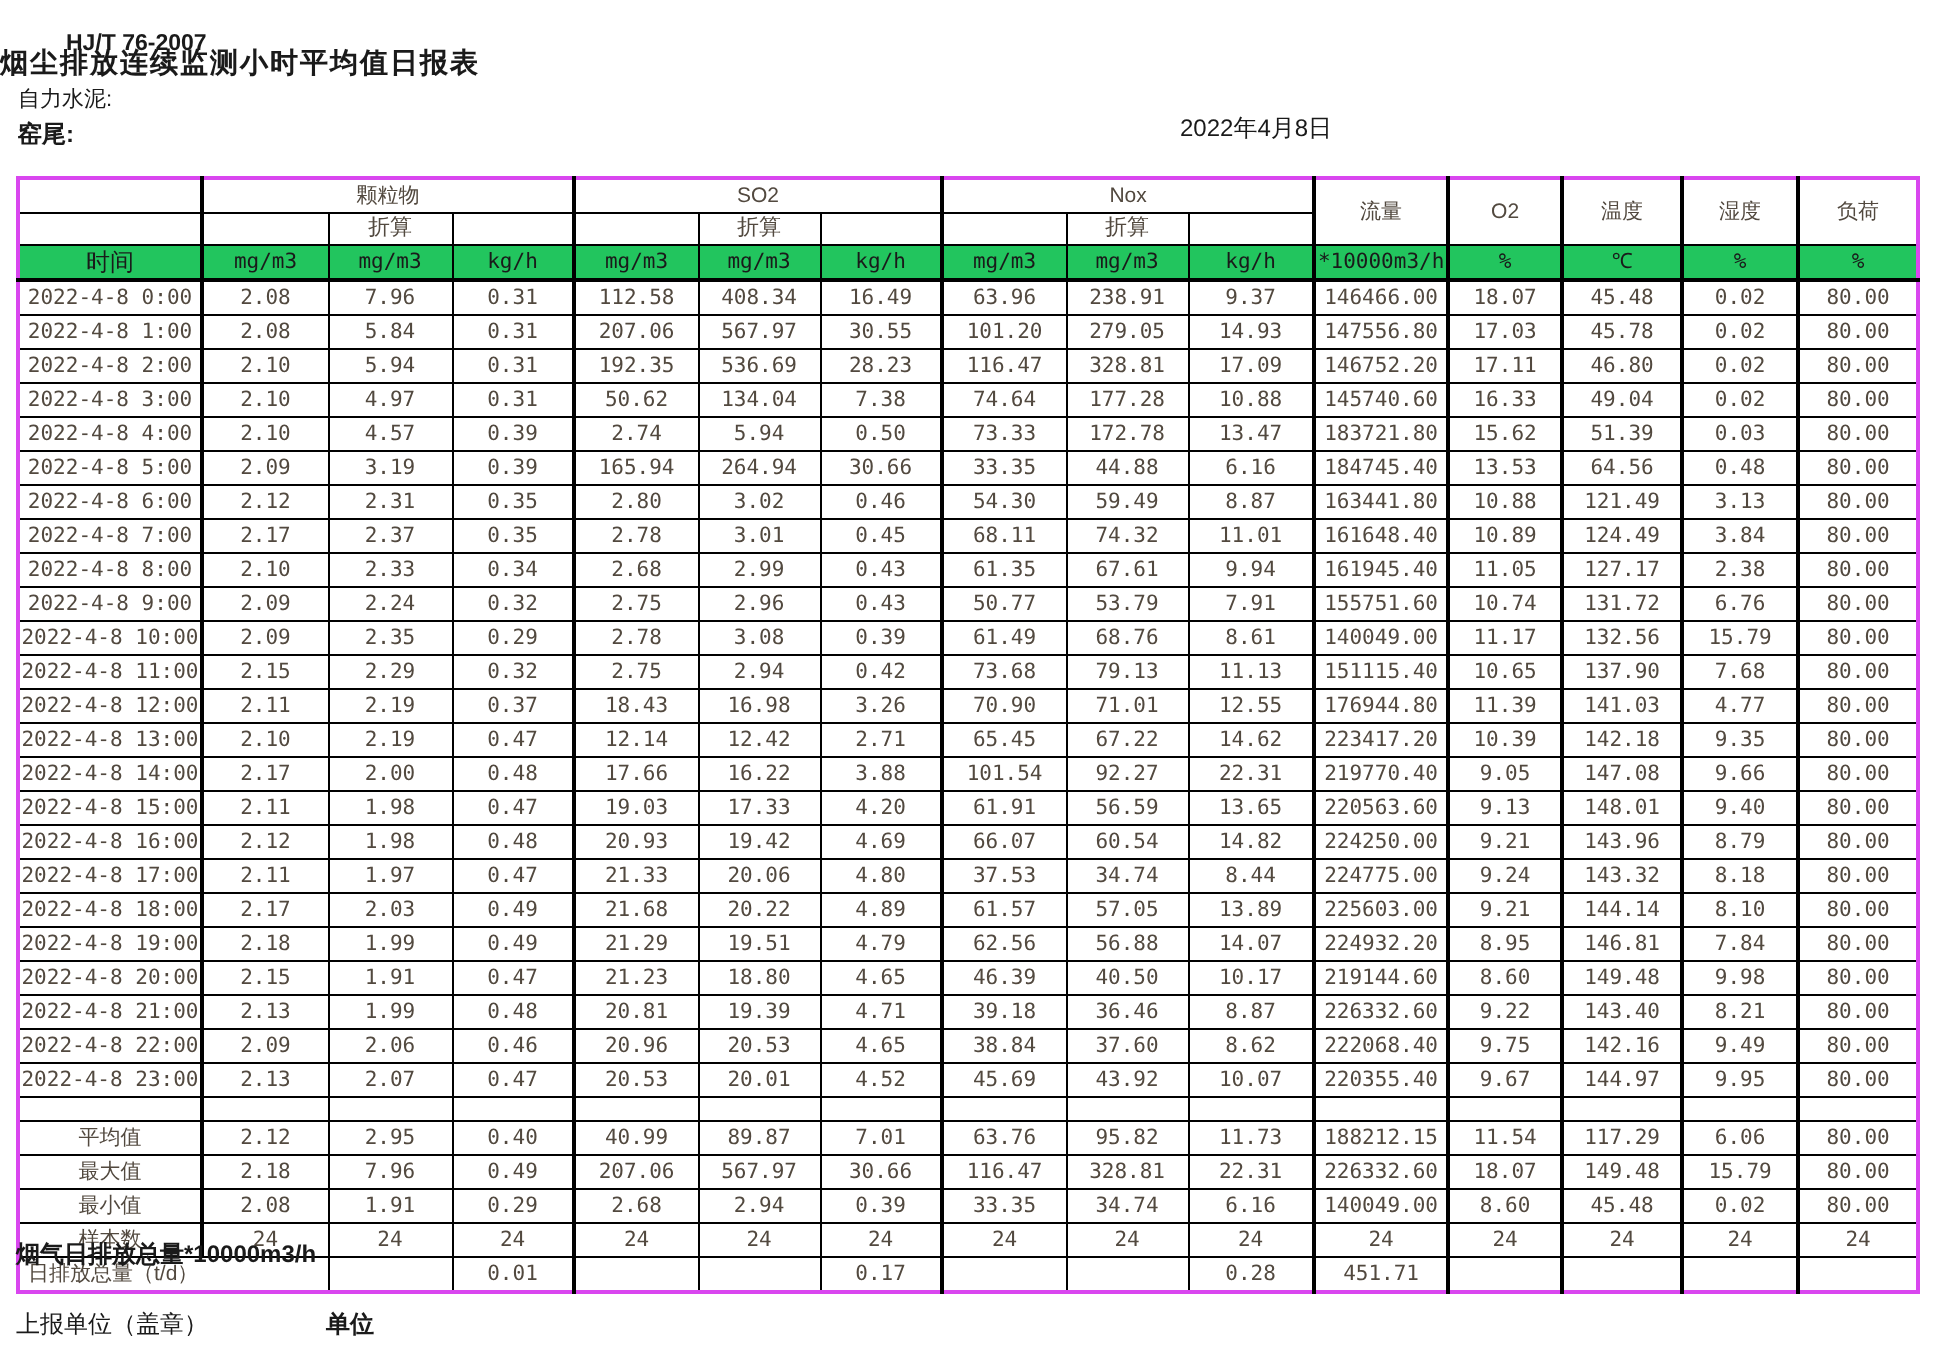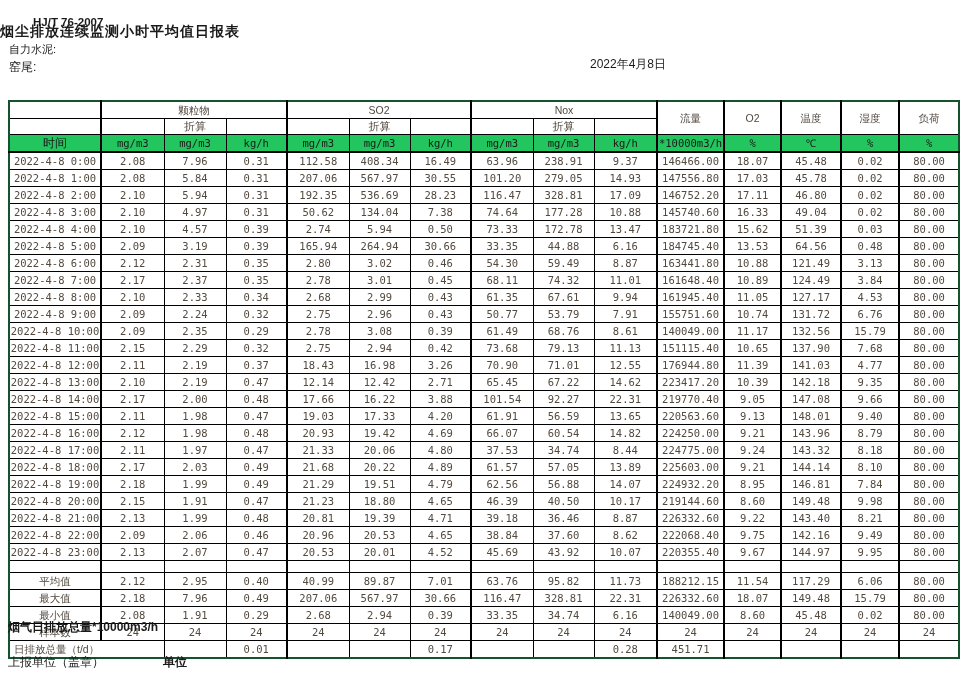--- a/index.html
+++ b/index.html
@@ -3,27 +3,27 @@
 <meta charset="utf-8">
 <style>
   html,body { margin:0; padding:0; }
   body {
     width:973px; height:673px; background:#ffffff; position:relative;
     font-family:"Liberation Sans", sans-serif; color:#1a1a1a; overflow:hidden;
   }
   .std-code   { position:absolute; left:33px;  top:16px;  font-weight:bold; font-size:11.5px; }
   .doc-title  { position:absolute; left:0;     top:23px; width:973px; text-align:left; font-weight:bold; font-size:14px; letter-spacing:1px; }
   .company    { position:absolute; left:9px;   top:42px; font-weight:normal; font-size:11px; }
-  .site       { position:absolute; left:9px;   top:59px; font-weight:normal; font-size:12px; }
+  .site       { position:absolute; left:9px;   top:59px; font-weight:bold; font-size:12px; }
   .date       { position:absolute; left:590px; top:56px; font-size:12px; }
 
   table.report {
-    position:absolute; left:8px; top:100px; width:950px;
+    position:absolute; left:8px; top:88px; width:950px;
     border-collapse:collapse; table-layout:fixed;
-    border:2px solid #14532d;
+    border:2px solid #d946ef;
   }
   table.report td {
     border:1px solid #000; padding:0; margin:0;
     text-align:center; vertical-align:middle;
     height:16px; line-height:15px;
     font-size:10.5px; color:#52493f;
     overflow:hidden; white-space:nowrap;
   }
   thead td { color:#1a1a1a; font-size:12px; }
   tr.conv-row td { height:14px; font-size:11px; }
@@ -256,21 +256,21 @@
         <td class="num">0.34</td>
         <td class="num gb">2.68</td>
         <td class="num">2.99</td>
         <td class="num">0.43</td>
         <td class="num gb">61.35</td>
         <td class="num">67.61</td>
         <td class="num">9.94</td>
         <td class="num gb">161945.40</td>
         <td class="num gb">11.05</td>
         <td class="num gb">127.17</td>
-        <td class="num gb">4.53</td>
+        <td class="num gb">2.38</td>
         <td class="num gb">80.00</td>
       </tr>
       <tr>
         <td class="num time-cell">2022-4-8  9:00</td>
         <td class="num gb">2.09</td>
         <td class="num">2.24</td>
         <td class="num">0.32</td>
         <td class="num gb">2.75</td>
         <td class="num">2.96</td>
         <td class="num">0.43</td>

